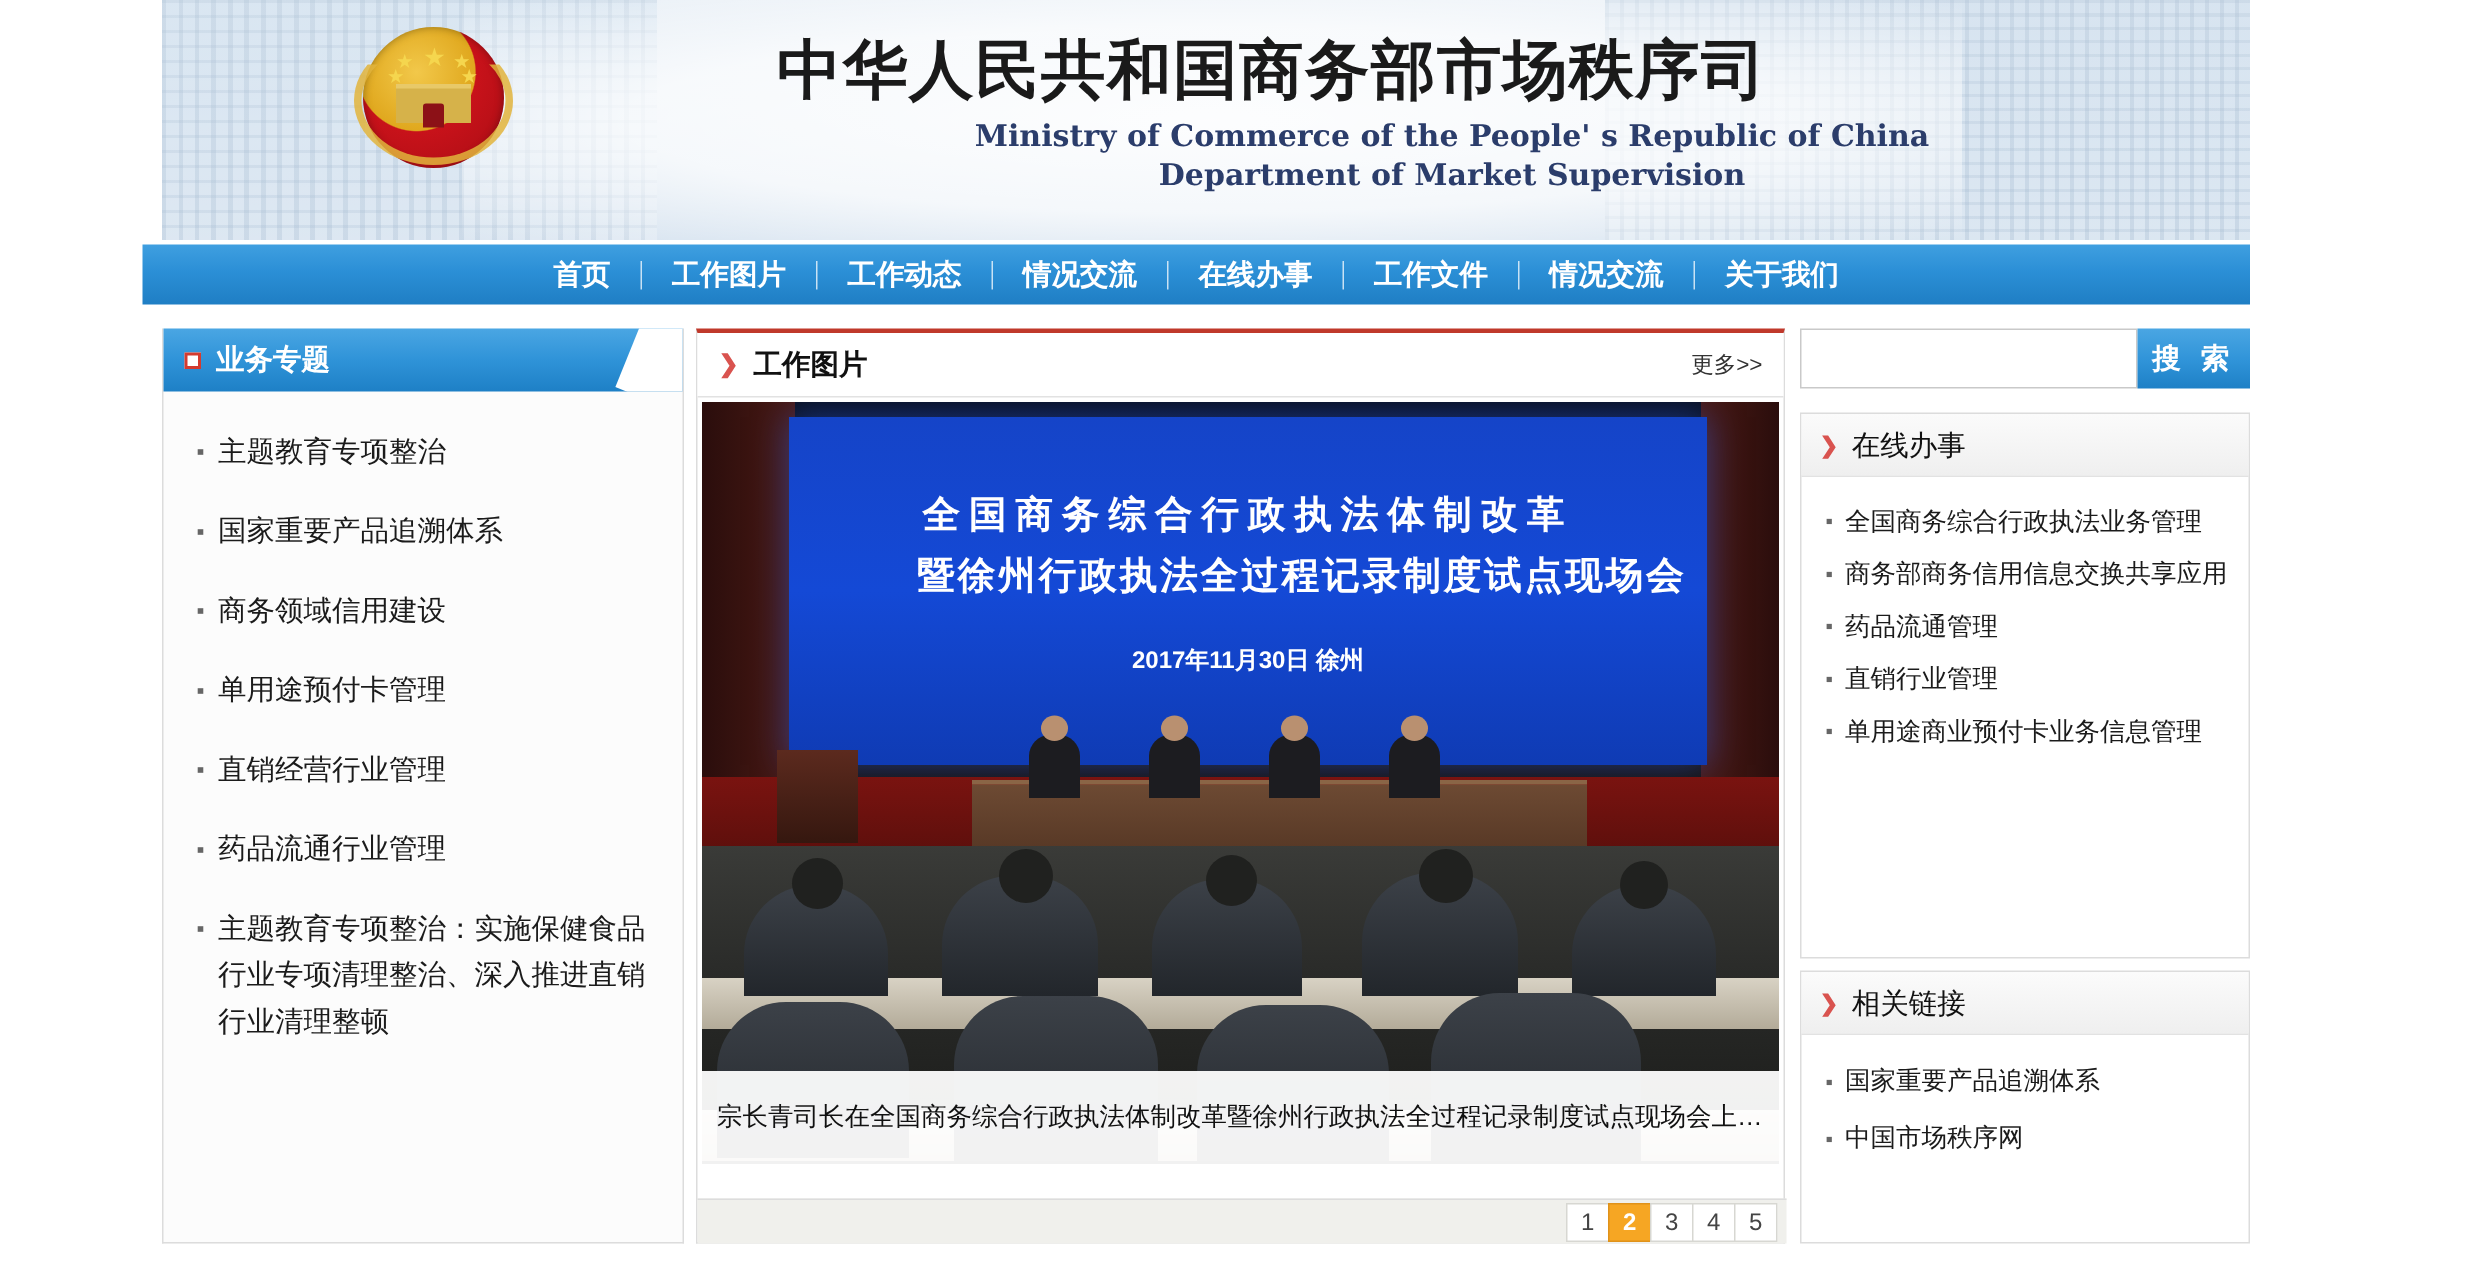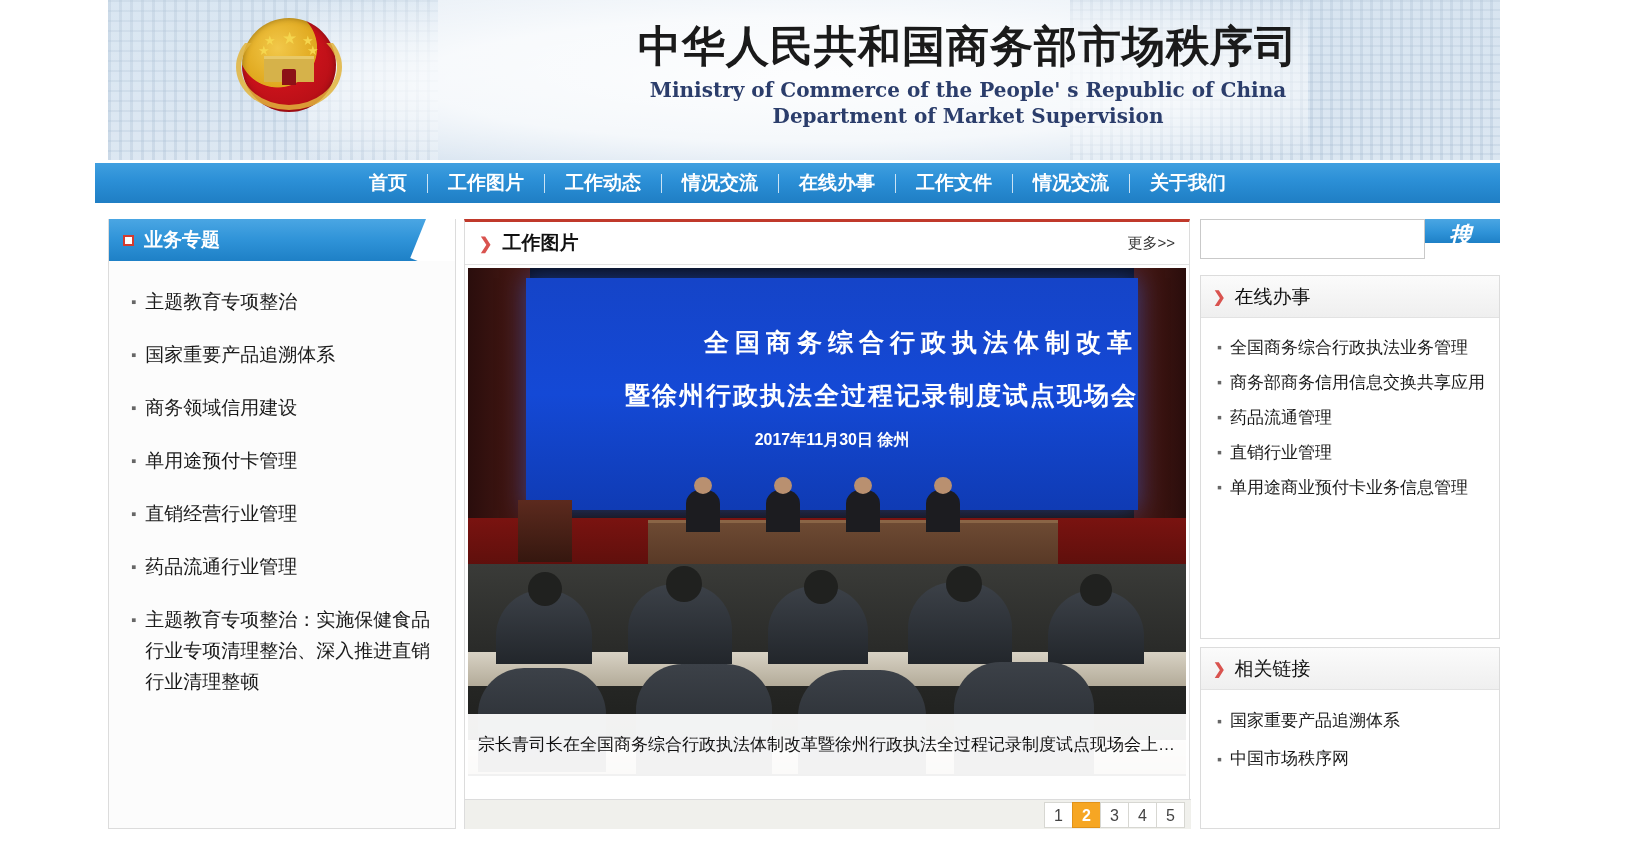--- a/index.html
+++ b/index.html
@@ -80,21 +80,20 @@
   .emblem .ears {
     position: absolute; left: 6px; top: 16px; width: 106px; height: 86px;
     border: 5px solid rgba(226,180,60,0.85);
     border-radius: 50%;
     border-top-color: transparent;
     clip-path: inset(22% 0 0 0);
   }
 
   .banner-title-cn {
     position: absolute; left: 410px; top: 18px; width: 900px;
-    text-align: center;
     font-family: "DejaVu Serif", serif;
     font-size: 43px; font-weight: 700; color: #1a1a1a;
     letter-spacing: 1px;
   }
   .banner-title-en1 {
     position: absolute; left: 410px; top: 78px; width: 900px;
     text-align: center;
     font-family: "DejaVu Serif", serif;
     font-size: 20px; color: #2b3d6b; font-weight: 600;
   }
@@ -199,27 +198,27 @@
     position: absolute; inset: 0;
     background:
       linear-gradient(to bottom, #0a1020 0%, #101826 22%, #1a1410 45%, #100c0a 100%);
   }
   .screen {
     position: absolute; left: 58px; top: 10px; width: 612px; height: 232px;
     background: linear-gradient(to bottom, #1544c8 0%, #1449d6 50%, #0f3bb4 100%);
     box-shadow: 0 0 22px rgba(40,90,220,0.55);
   }
   .screen .l1, .screen .l2 {
-    position: absolute; left: 0; width: 100%; text-align: right;
+    position: absolute; left: 0; width: 100%; text-align: center;
     color: #ffffff; font-weight: 700;
     font-family: "DejaVu Serif", serif;
     letter-spacing: 6px;
   }
   .screen .l1 { top: 48px; font-size: 25px; }
-  .screen .l2 { top: 101px; font-size: 25px; letter-spacing: 2px; }
+  .screen .l2 { top: 89px; font-size: 25px; letter-spacing: 2px; margin-left: 36px; }
   .screen .l3 {
     position: absolute; left: 0; top: 152px; width: 100%; text-align: center;
     color: #ffffff; font-size: 16px; font-weight: 700;
   }
   .stage-wall-l {
     position: absolute; left: 0; top: 0; width: 62px; height: 250px;
     background: linear-gradient(to right, #2a0d0c, #4a1a14);
   }
   .stage-wall-r {
     position: absolute; right: 0; top: 0; width: 52px; height: 250px;
@@ -295,27 +294,26 @@
     display: flex;
   }
   .search-input {
     flex: 1; height: 40px;
     border: 1px solid #c9c9c9; background: #ffffff;
     font-size: 16px; padding: 0 8px;
     font-family: "Liberation Sans", sans-serif;
     outline: none;
   }
   .search-btn {
-    width: 106px; height: 24px;
+    width: 106px; height: 40px;
     background: linear-gradient(to bottom, #4aa6e3 0%, #2f93d8 55%, #1e80c6 100%);
-    color: #ffffff; font-size: 23px; font-weight: 700;
+    color: #ffffff; font-size: 19px; font-weight: 700;
     border: none; cursor: pointer;
     letter-spacing: 4px;
     font-family: "Liberation Sans", sans-serif;
-    font-style: italic;
   }
   .box {
     position: absolute; left: 0; width: 300px;
     border: 1px solid #dcdcdc; background: #ffffff;
   }
   .box-online { top: 56px; height: 364px; }
   .box-links { top: 428px; height: 182px; }
   .box-head {
     height: 42px; display: flex; align-items: center;
     background: linear-gradient(to bottom, #fbfbfb, #efefef);

